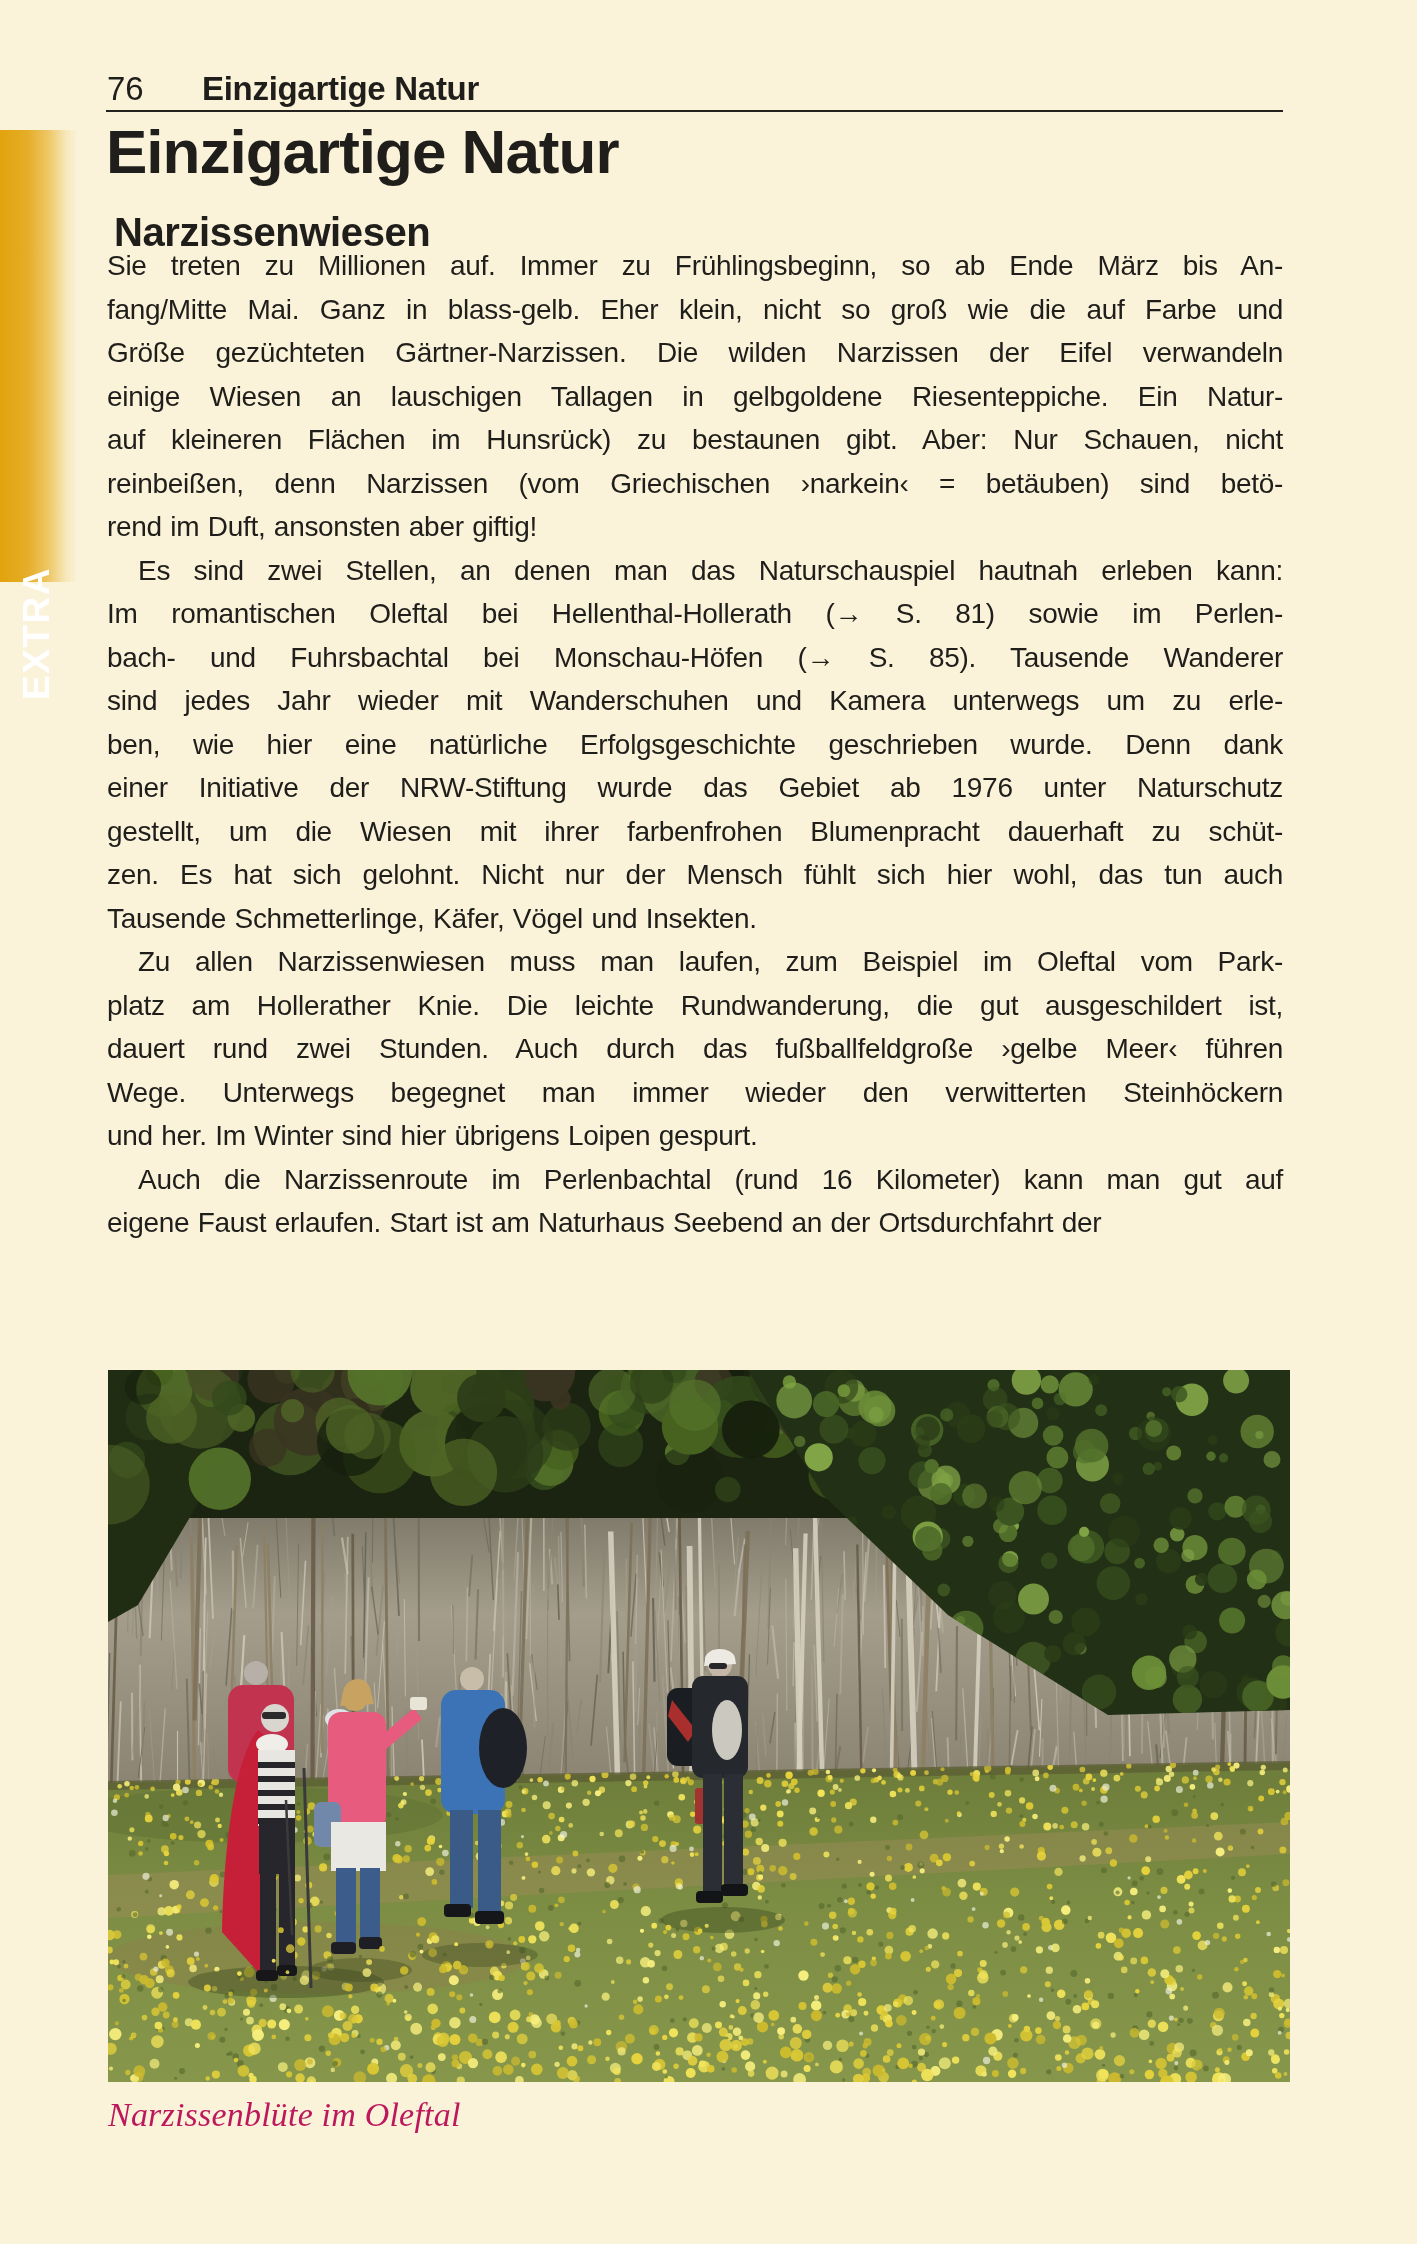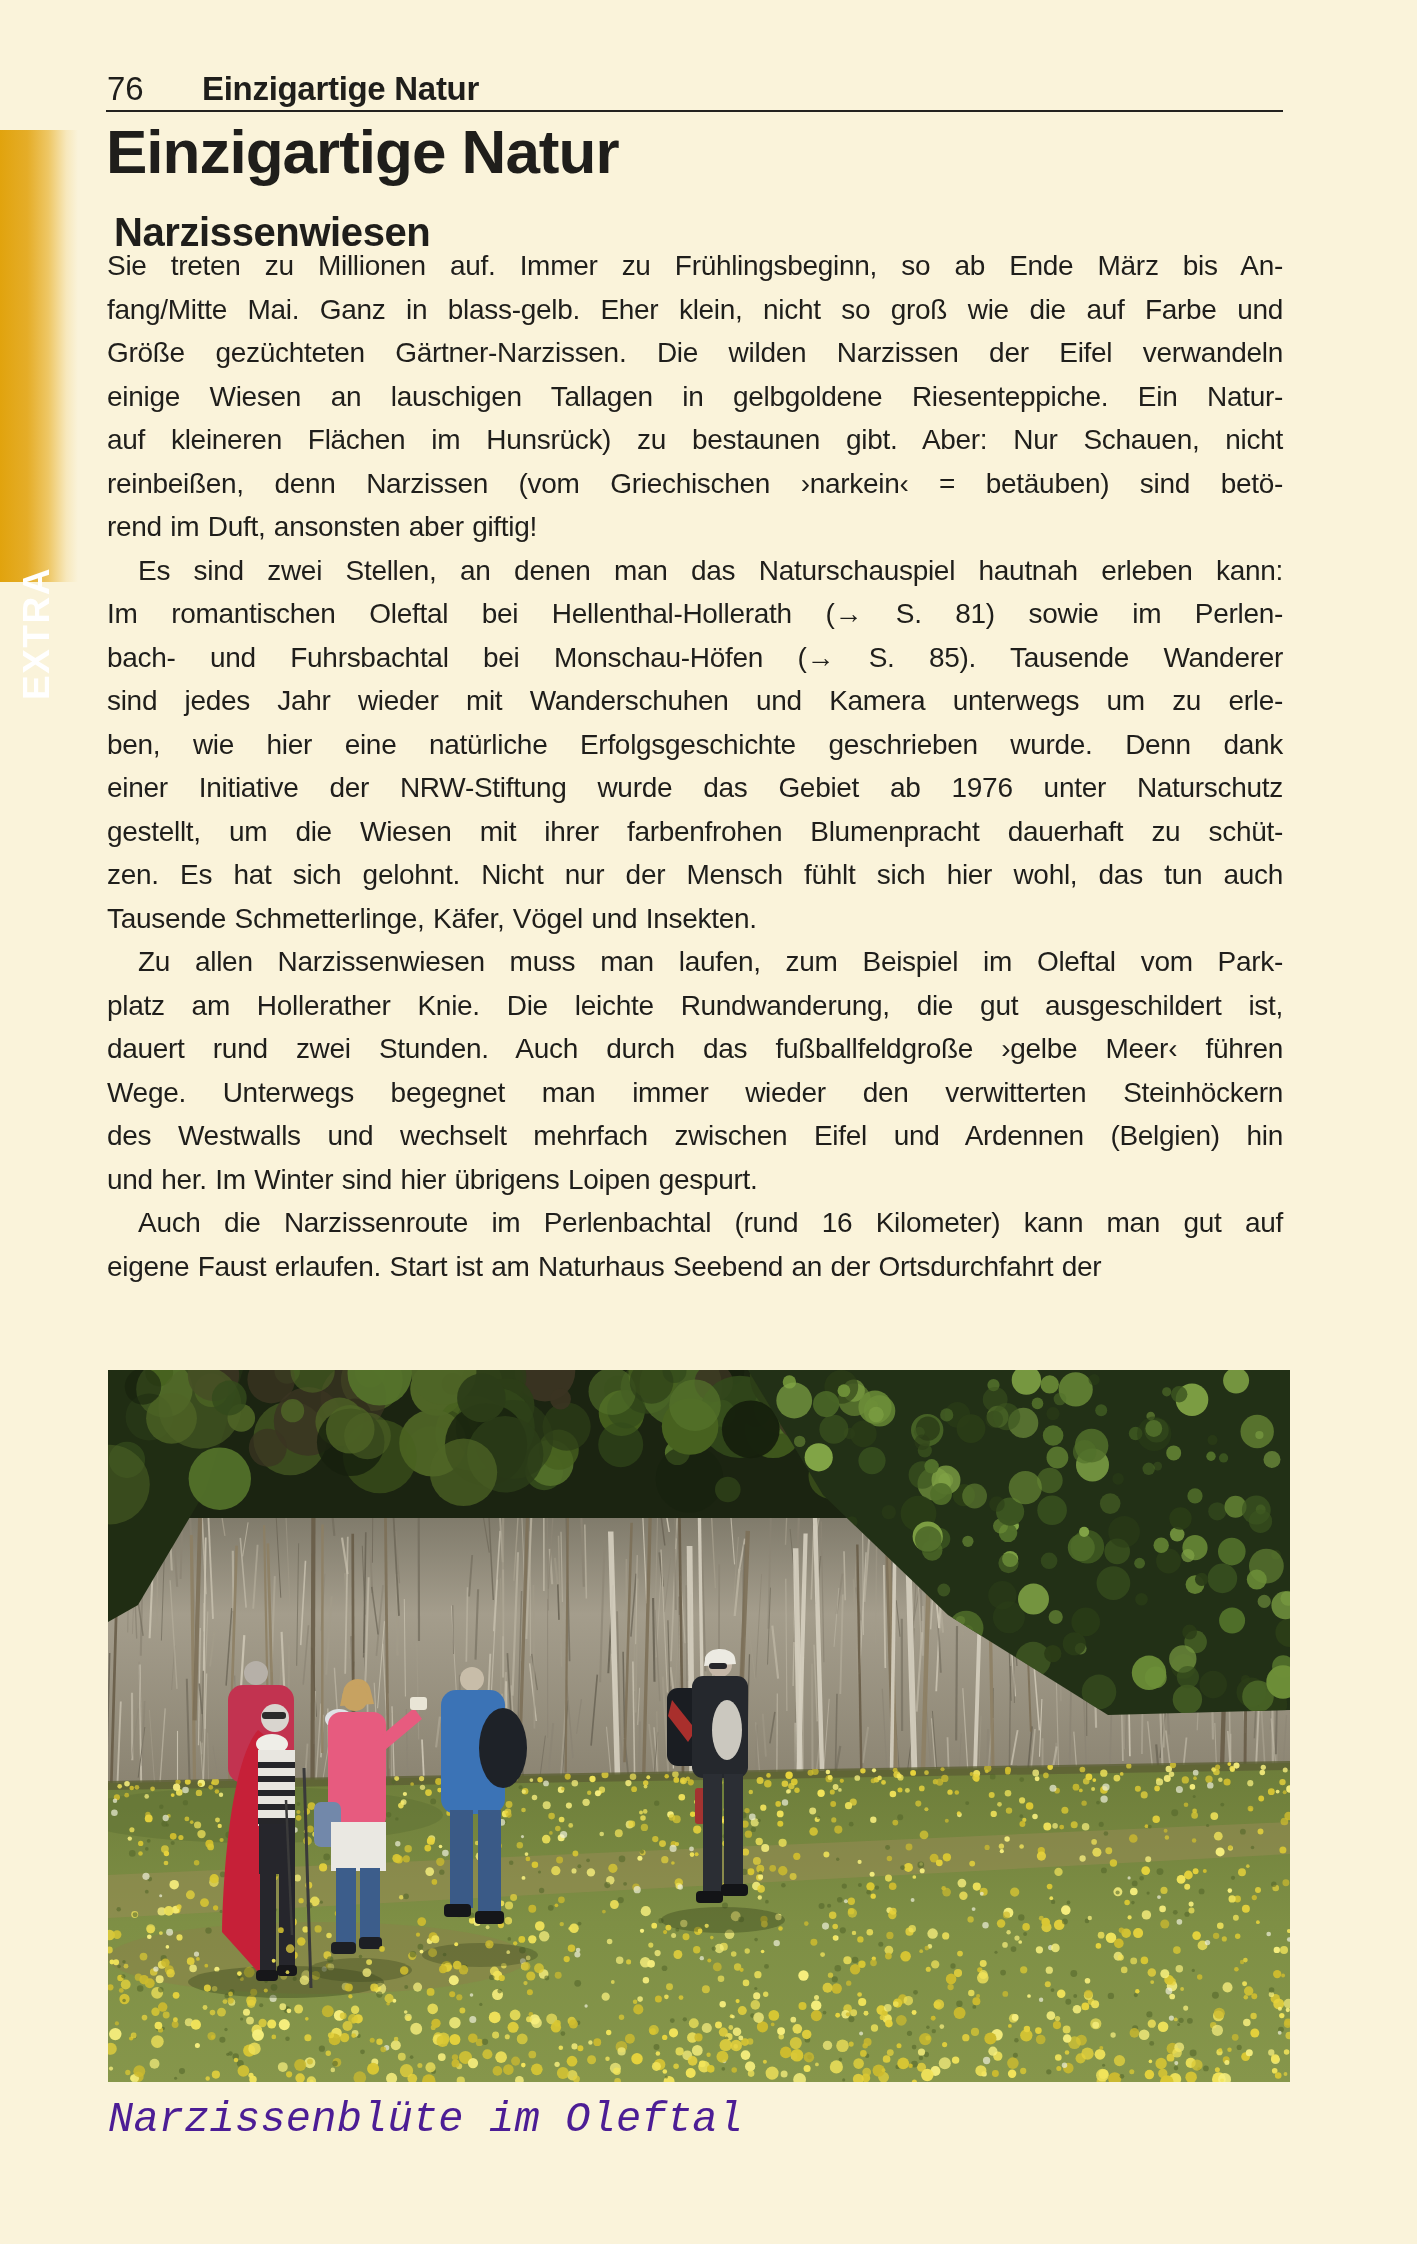--- a/index.html
+++ b/index.html
@@ -50,22 +50,22 @@
   }
   .body-text .line{text-align:justify;text-align-last:justify;}
   .body-text .line.last{text-align:justify;text-align-last:left;}
   .body-text .line.indent{text-indent:31px;}
   .photo-figure{
     position:absolute;left:108px;top:1370px;width:1182px;height:712px;
   }
   .photo-figure svg{display:block;width:1182px;height:712px;}
   .photo-caption{
     position:absolute;left:108px;top:2096px;
-    font-family:Liberation Mono, monospace;font-style:italic;
-    font-size:42px;color:#4c1d95;letter-spacing:0.2px;
+    font-family:Liberation Serif, serif;font-style:italic;
+    font-size:34px;color:#be185d;letter-spacing:0.2px;
   }
 </style>
 </head>
 <body>
 
 <div class="page">
 
   <div class="extra-tab">
     <div class="extra-label">EXTRA</div>
   </div>
@@ -91,21 +91,20 @@
       <div class="line">sind jedes Jahr wieder mit Wanderschuhen und Kamera unterwegs um zu erle-</div>
       <div class="line">ben, wie hier eine natürliche Erfolgsgeschichte geschrieben wurde. Denn dank</div>
       <div class="line">einer Initiative der NRW-Stiftung wurde das Gebiet ab 1976 unter Naturschutz</div>
       <div class="line">gestellt, um die Wiesen mit ihrer farbenfrohen Blumenpracht dauerhaft zu schüt-</div>
       <div class="line">zen. Es hat sich gelohnt. Nicht nur der Mensch fühlt sich hier wohl, das tun auch</div>
       <div class="line last">Tausende Schmetterlinge, Käfer, Vögel und Insekten.</div>
       <div class="line indent">Zu allen Narzissenwiesen muss man laufen, zum Beispiel im Oleftal vom Park-</div>
       <div class="line">platz am Hollerather Knie. Die leichte Rundwanderung, die gut ausgeschildert ist,</div>
       <div class="line">dauert rund zwei Stunden. Auch durch das fußballfeldgroße ›gelbe Meer‹ führen</div>
       <div class="line">Wege. Unterwegs begegnet man immer wieder den verwitterten Steinhöckern</div>
-      <div class="line">des Westwalls und wechselt mehrfach zwischen Eifel und Ardennen (Belgien) hin</div>
       <div class="line last">und her. Im Winter sind hier übrigens Loipen gespurt.</div>
       <div class="line indent">Auch die Narzissenroute im Perlenbachtal (rund 16 Kilometer) kann man gut auf</div>
       <div class="line last">eigene Faust erlaufen. Start ist am Naturhaus Seebend an der Ortsdurchfahrt der</div>
     </div>
 
   <figure class="photo-figure" style="margin:0">
     <svg viewBox="0 0 1182 712" preserveAspectRatio="none" aria-hidden="true">
       <defs>
         <linearGradient id="shrubGrad" x1="0" y1="0" x2="0" y2="1">
           <stop offset="0" stop-color="#6e6a5b"></stop>

